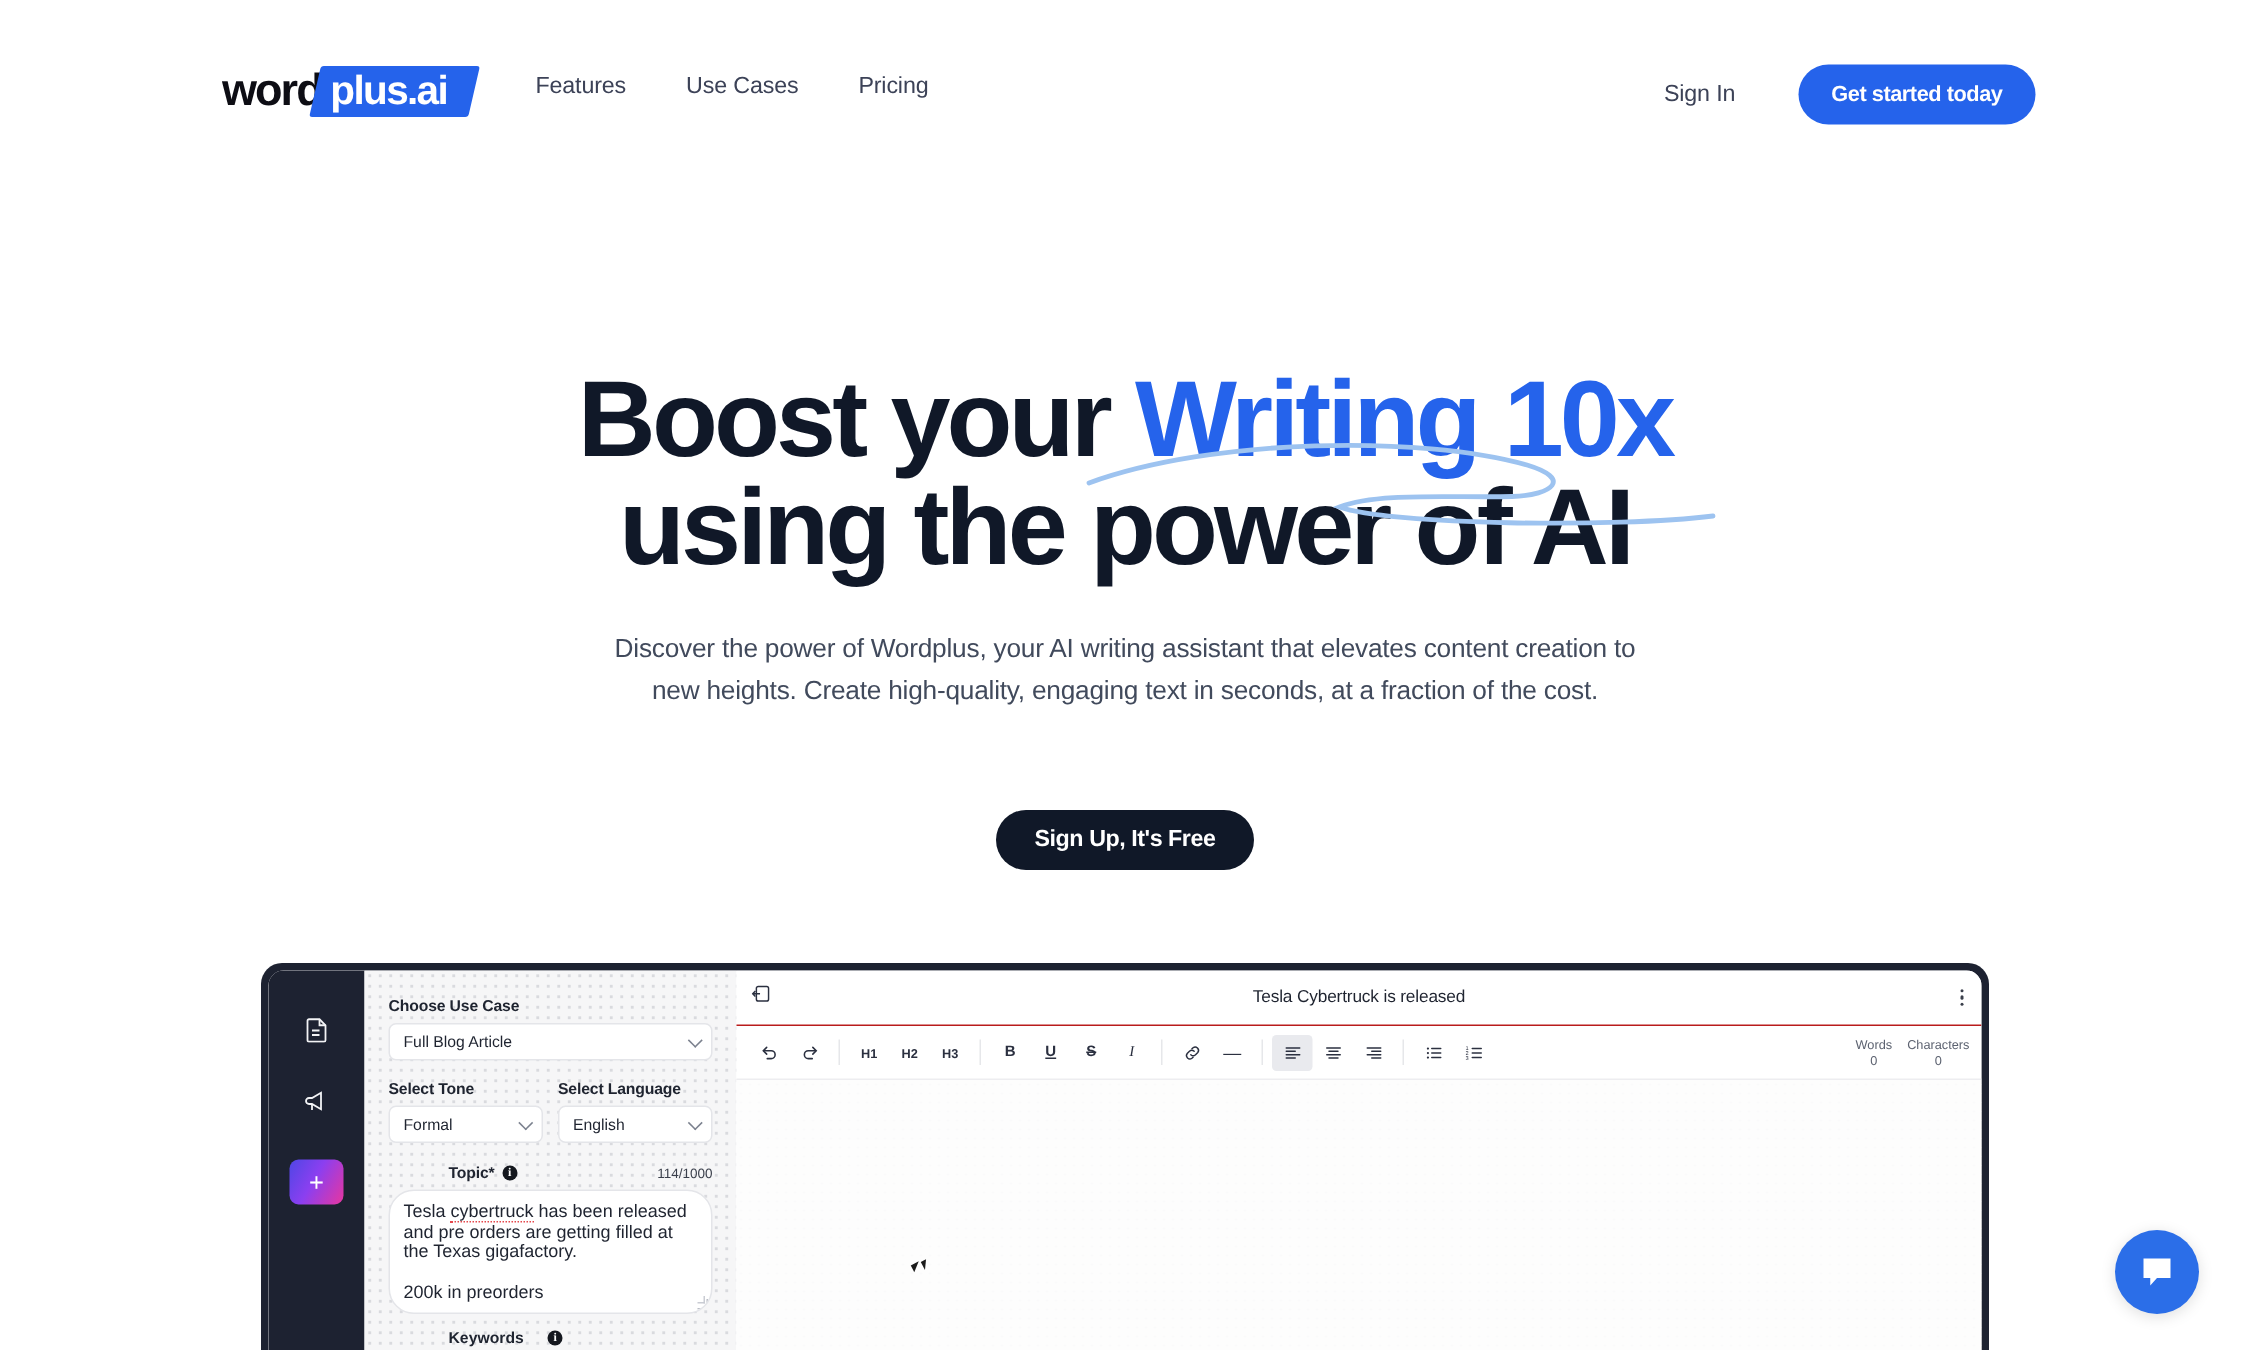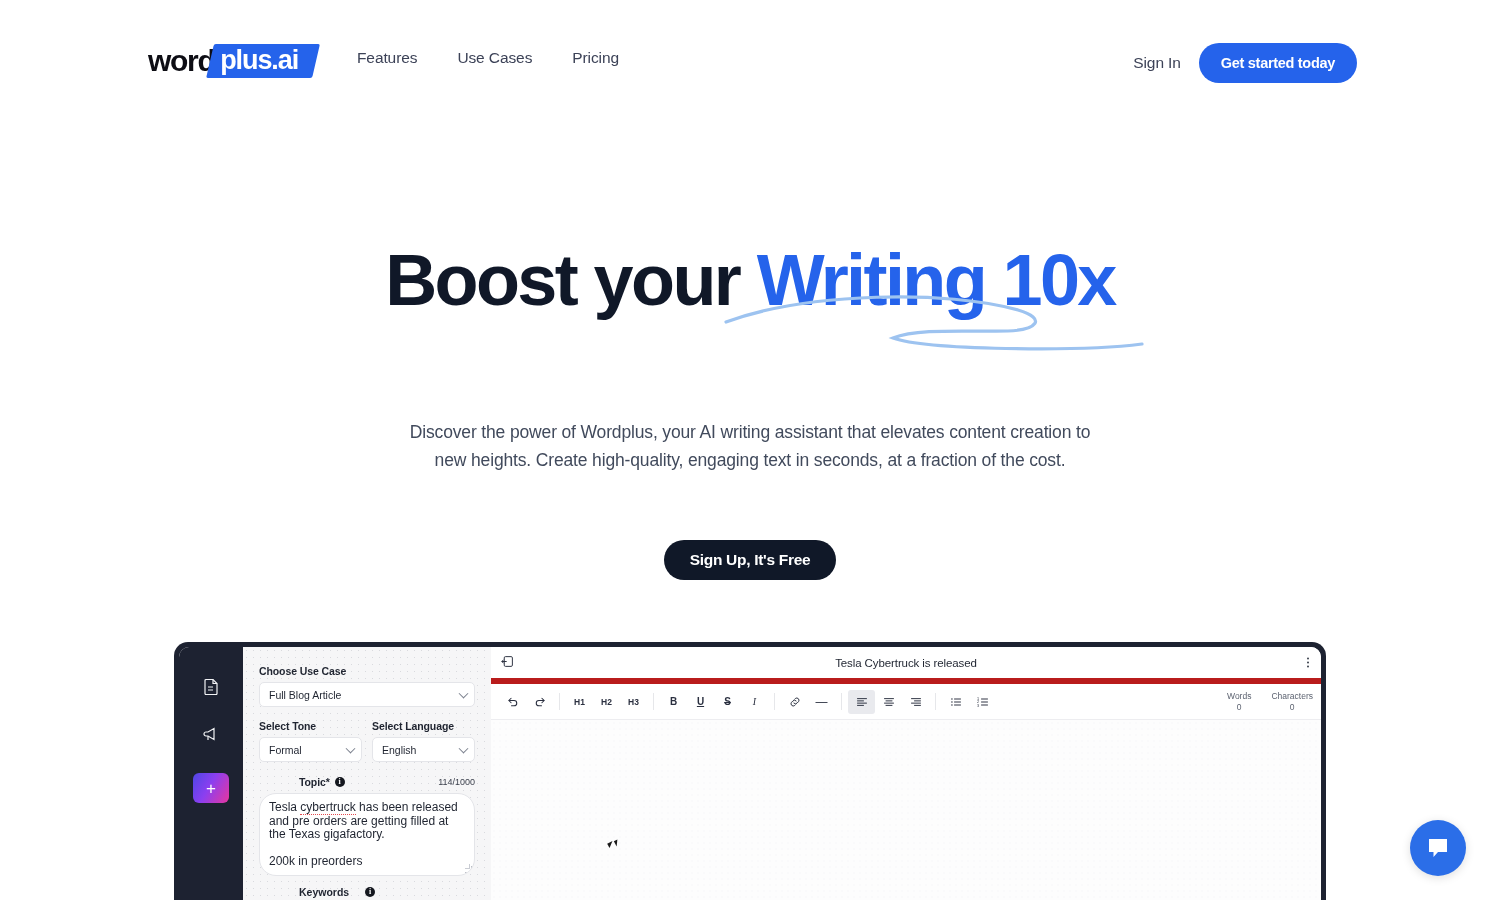--- a/index.html
+++ b/index.html
@@ -43,21 +43,21 @@
     display: flex; gap: 0px;
   }
   .nav-link {
     font-size: 15.5px; color: #3c4257; letter-spacing: -0.1px;
     padding: 0 20px; cursor: pointer; white-space: nowrap;
   }
   .nav-link:first-child { padding-left: 0; }
 
   .nav-right {
     position: absolute; right: 143px; top: 43px;
-    display: flex; align-items: center; gap: 18px;
+    display: flex; align-items: center; gap: 42px;
   }
   .signin {
     font-size: 15.5px; color: #3c4257; cursor: pointer; letter-spacing: -0.1px;
   }
   .cta-nav {
     background: #2563eb; color: #fff;
     font-size: 14.5px; font-weight: 700; letter-spacing: -0.3px;
     border: none; border-radius: 22px;
     padding: 12px 22px; cursor: pointer;
   }
@@ -201,21 +201,21 @@
   .cut-label {
     margin-top: 10px;
     font-size: 10.5px; font-weight: 700; color: #1f2430;
     display: flex; align-items: center; gap: 16px; padding-left: 40px;
   }
 
   
   .editor { flex: 1; display: flex; flex-direction: column; background: #fff; min-width: 0; }
   .editor-top {
     height: 37px; flex: 0 0 37px;
-    border-bottom: 6px solid #b91c1c;
+    border-bottom: 1px solid #b91c1c;
     display: flex; align-items: center; position: relative;
     padding: 0 10px;
   }
   .doc-title {
     position: absolute; left: 0; right: 0; text-align: center;
     font-size: 11.5px; color: #1f2430; letter-spacing: -0.1px;
   }
   .kebab {
     position: absolute; right: 12px; top: 50%; transform: translateY(-50%);
     display: flex; flex-direction: column; gap: 2.2px; cursor: pointer;
@@ -231,21 +231,21 @@
   .tb-group { display: flex; align-items: center; }
   .tb-btn {
     width: 27px; height: 24px;
     display: flex; align-items: center; justify-content: center;
     font-size: 11px; color: #2b3040; cursor: pointer; border-radius: 3px;
   }
   .tb-btn.active { background: #e9eaee; }
   .tb-sep { width: 1px; height: 17px; background: #e6e7ea; margin: 0 6px; }
   .counts {
     position: absolute; right: 8px; top: 50%; transform: translateY(-50%);
-    display: flex; gap: 20px;
+    display: flex; gap: 10px;
   }
   .count-box { text-align: center; }
   .count-lbl { font-size: 8.5px; color: #5c6270; line-height: 11px; }
   .count-val { font-size: 8.5px; color: #5c6270; line-height: 11px; }
   .editor-body {
     flex: 1;
     background-color: #fdfdfd;
     background-image: radial-gradient(#fafafb 0.8px, transparent 0.8px);
     background-size: 6px 6px;
     position: relative;
@@ -292,20 +292,21 @@
   <div class="nav-right">
     <div class="signin">Sign In</div>
     <button class="cta-nav">Get started today</button>
   </div>
 </div>
 
 <div class="hero">
 
   <h1 class="headline">
     <span class="hl-line"><span>Boost your </span><span class="blue">Writing 10x</span></span>
+    <span class="hl-line">using the power of AI</span>
   </h1>
 
   <svg class="swoosh" viewBox="0 0 430 60">
     <path d="M8 28 C 90 -2, 230 -4, 300 16 C 330 25, 318 36, 290 37 C 250 38, 200 34, 175 44 C 208 56, 360 58, 424 50" fill="none" stroke="#9dc3f0" stroke-width="3.2" stroke-linecap="round"></path>
   </svg>
 
   <p class="subhead">Discover the power of Wordplus, your AI writing assistant that elevates content creation to new heights. Create high-quality, engaging text in seconds, at a fraction of the cost.</p>
 
   <div class="hero-buttons">
     <button class="btn-primary">Sign Up, It's Free</button>

